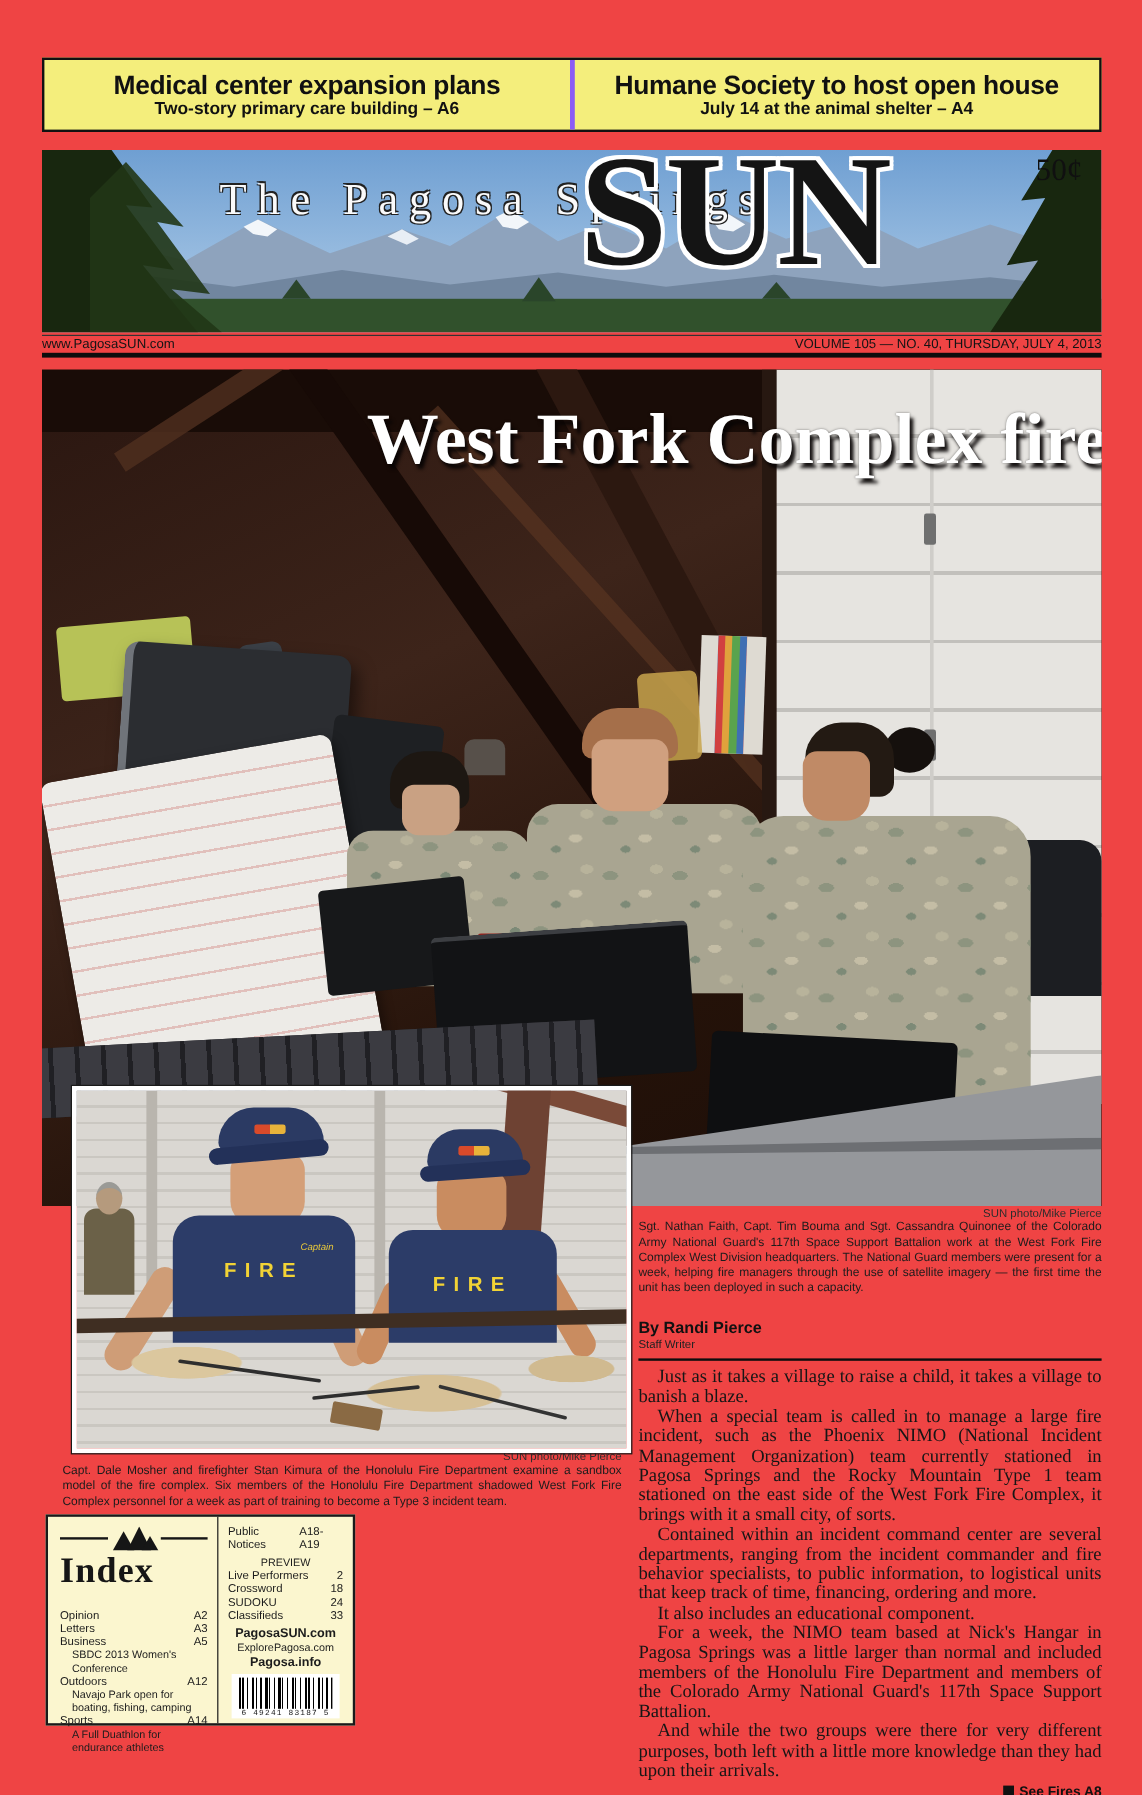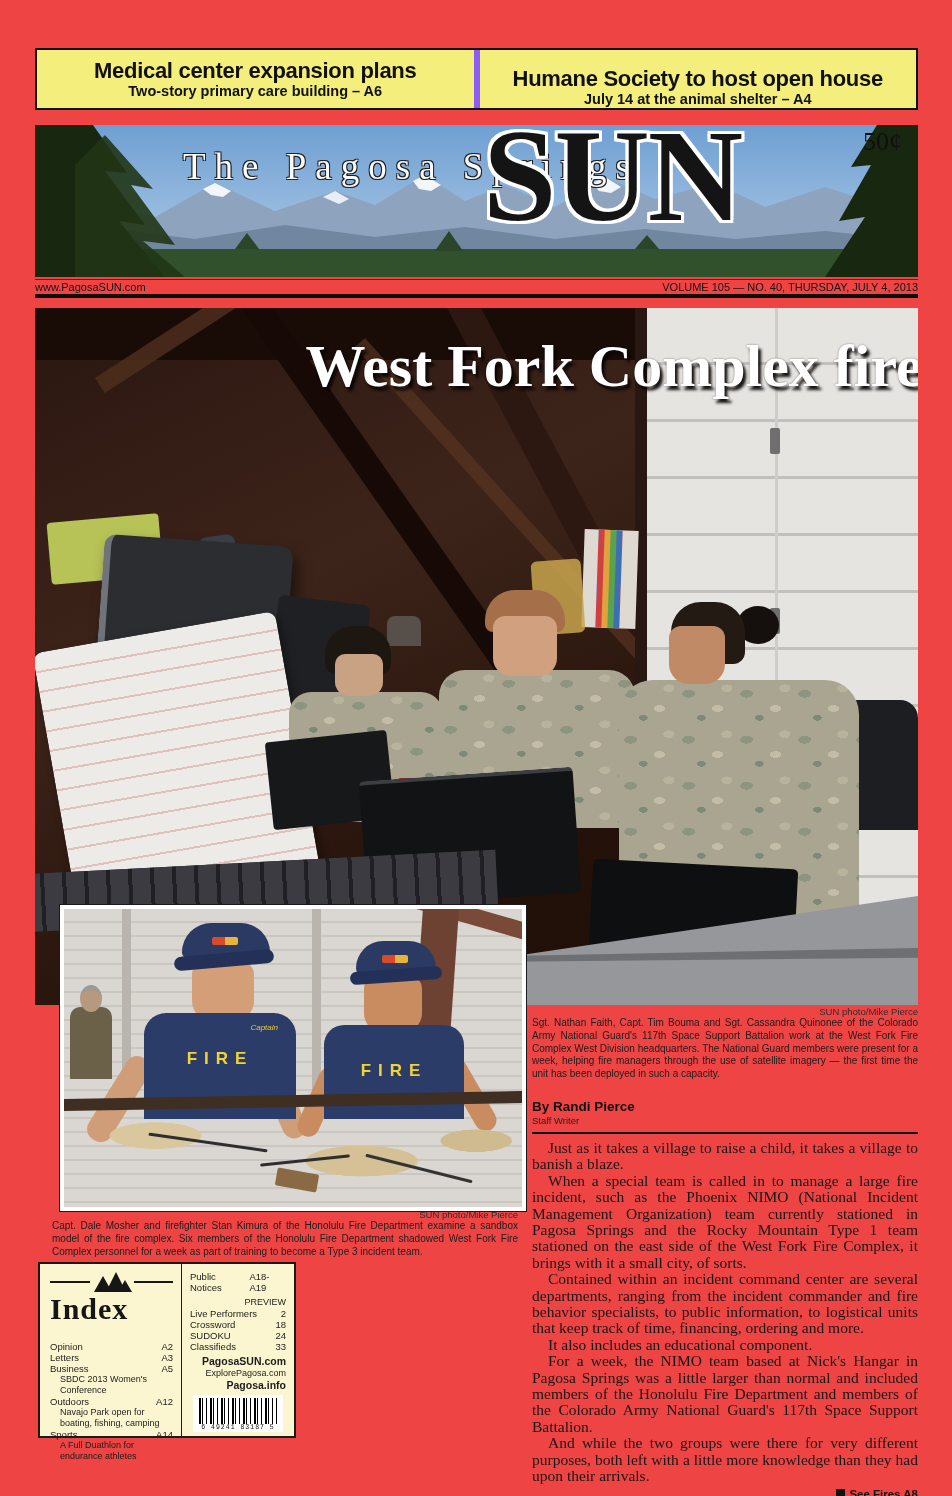--- a/index.html
+++ b/index.html
@@ -3,21 +3,21 @@
 <meta charset="utf-8">
 <style>
   html,body{margin:0;padding:0;background:#fff;}
   .page{position:relative;width:952px;height:1496px;background:#ef4444;overflow:hidden;
         font-family:"Liberation Sans",sans-serif;color:#111;}
 
   
   .teaser-bar{position:absolute;left:35px;top:48px;width:883px;height:62px;
     background:#f4ee7c;border:2px solid #111;box-sizing:border-box;display:flex;}
   .teaser-cell{flex:1;display:flex;flex-direction:column;justify-content:center;align-items:center;}
-  .teaser-cell + .teaser-cell{border-left:6px solid #8b5cf6;justify-content:flex-end;}
+  .teaser-cell + .teaser-cell{border-left:4px solid #8b5cf6;}
   .teaser-title{font-size:22px;font-weight:bold;letter-spacing:-0.3px;line-height:24px;}
   .teaser-sub{font-size:14.5px;font-weight:bold;line-height:17px;}
 
   
   .masthead{position:absolute;left:35px;top:125px;width:883px;height:152px;overflow:hidden;}
   .masthead svg{position:absolute;left:0;top:0;}
   .kicker{position:absolute;left:148px;top:20px;font-family:"Liberation Serif",serif;
     font-size:37px;letter-spacing:9px;color:#fafafa;
     text-shadow:-1px -1px 0 #222,1px -1px 0 #222,-1px 1px 0 #222,1px 1px 0 #222;}
   .sun-title{position:absolute;left:448px;top:-26px;font-family:"Liberation Serif",serif;
@@ -123,21 +123,21 @@
   .rf-cap{left:292px;top:32px;width:80px;height:34px;background:#2b3a63;border-radius:40px 40px 10px 10px;}
   .rf-brim{left:286px;top:60px;width:92px;height:13px;background:#233159;border-radius:10px;transform:rotate(-4deg);}
   .rf-face{left:300px;top:66px;width:58px;height:58px;background:#c98c60;border-radius:14px 14px 20px 20px;}
   .rf-shirt{left:260px;top:116px;width:140px;height:94px;background:#2c3c68;border-radius:20px 20px 0 0;}
   .rf-arm-l{left:244px;top:156px;width:22px;height:74px;background:#c98c60;border-radius:11px;transform:rotate(24deg);}
   .rf-arm-r{left:396px;top:146px;width:22px;height:80px;background:#c98c60;border-radius:11px;transform:rotate(-30deg);}
   .bgfig-head{left:16px;top:76px;width:22px;height:22px;background:#b59a7d;border-radius:50%;border-top:5px solid #9a9a96;}
   .bgfig-torso{left:6px;top:98px;width:42px;height:72px;background:#6b6148;border-radius:10px 10px 0 0;}
   .cap-logo{width:26px;height:8px;background:linear-gradient(90deg,#d94a2a 0 50%,#e8b33a 50%);border-radius:2px;position:absolute;}
   .fire-text{position:absolute;color:#f2d335;font-weight:bold;letter-spacing:7px;font-size:17px;width:100%;text-align:center;top:36px;}
-  .captain-text{position:absolute;color:#e8c83a;font-size:8px;font-style:italic;right:18px;top:10px;}
+  .captain-text{position:absolute;color:#e8c83a;font-size:8px;font-style:italic;right:18px;top:22px;}
   .sand{left:0;top:196px;width:100%;height:102px;
     background:linear-gradient(180deg,#cdb68c,#bfa87e 60%,#b29b72);
     background-image:radial-gradient(ellipse 90px 26px at 20% 30%,#dbc79e 50%,transparent 52%),
                      radial-gradient(ellipse 110px 30px at 65% 55%,#d6c096 50%,transparent 52%),
                      radial-gradient(ellipse 70px 22px at 90% 35%,#d0ba90 50%,transparent 52%);}
   .sand-frame{left:-4px;top:186px;width:470px;height:12px;background:#3f2e22;transform:rotate(-1deg);}
   .string1{left:84px;top:232px;width:120px;height:3px;background:#2e2e2e;border-radius:2px;transform:rotate(8deg);}
   .string2{left:196px;top:250px;width:90px;height:3px;background:#2e2e2e;border-radius:2px;transform:rotate(-6deg);}
   .string3{left:300px;top:258px;width:110px;height:3px;background:#333;border-radius:2px;transform:rotate(14deg);}
   .cardboard{left:212px;top:262px;width:42px;height:18px;background:#8a6a44;transform:rotate(10deg);border-radius:2px;}
@@ -160,21 +160,21 @@
     background:#fbf6cf;border:2px solid #1a1a1a;display:flex;}
   .ix-left{width:142px;box-sizing:border-box;padding:7px 8px 4px 10px;border-right:1.5px solid #1a1a1a;}
   .ix-right{flex:1;box-sizing:border-box;padding:7px 8px 4px 8px;display:flex;flex-direction:column;}
   .ix-logo{display:flex;align-items:center;justify-content:center;height:22px;}
   .ix-logo .bar{flex:1;height:2px;background:#161616;}
   .ix-title{font-family:"Liberation Serif",serif;font-weight:bold;font-size:30px;
     letter-spacing:1px;line-height:32px;margin-bottom:16px;color:#161616;}
   .ix-row{display:flex;justify-content:space-between;font-size:9.5px;line-height:11px;color:#1c1c1c;}
   .ix-sub{padding-left:10px;font-size:9px;}
   .ix-gap{height:6px;}
-  .ix-center{text-align:right;font-size:9px;line-height:12px;color:#1c1c1c;}
+  .ix-center{text-align:center;font-size:9px;line-height:12px;color:#1c1c1c;}
   .ix-site-b{font-weight:bold;font-size:10.5px;}
   .barcode-wrap{margin-top:4px;align-self:center;background:#fff;padding:3px 6px 1px 6px;}
   .barcode-bars{width:78px;height:26px;
     background:repeating-linear-gradient(90deg,#000 0 2px,#fff 2px 3px,#000 3px 4px,#fff 4px 7px,#000 7px 8px,#fff 8px 11px);}
   .barcode-num{font-family:"Liberation Mono",monospace;font-size:6.5px;text-align:center;letter-spacing:1px;color:#111;}
 </style>
 </head>
 <body>
 
 <div class="page">

